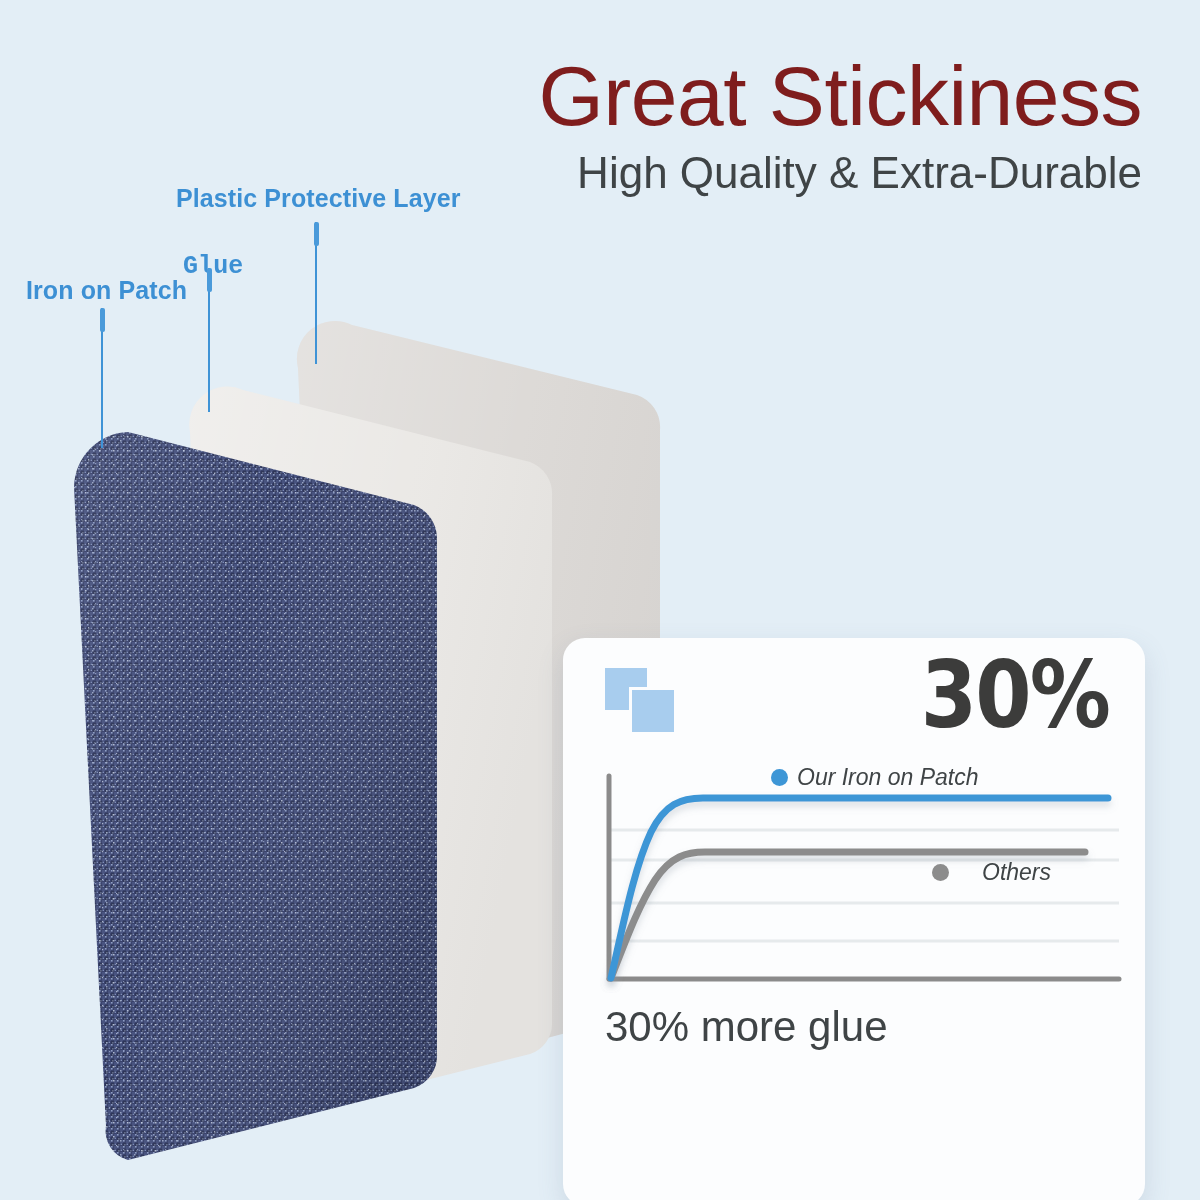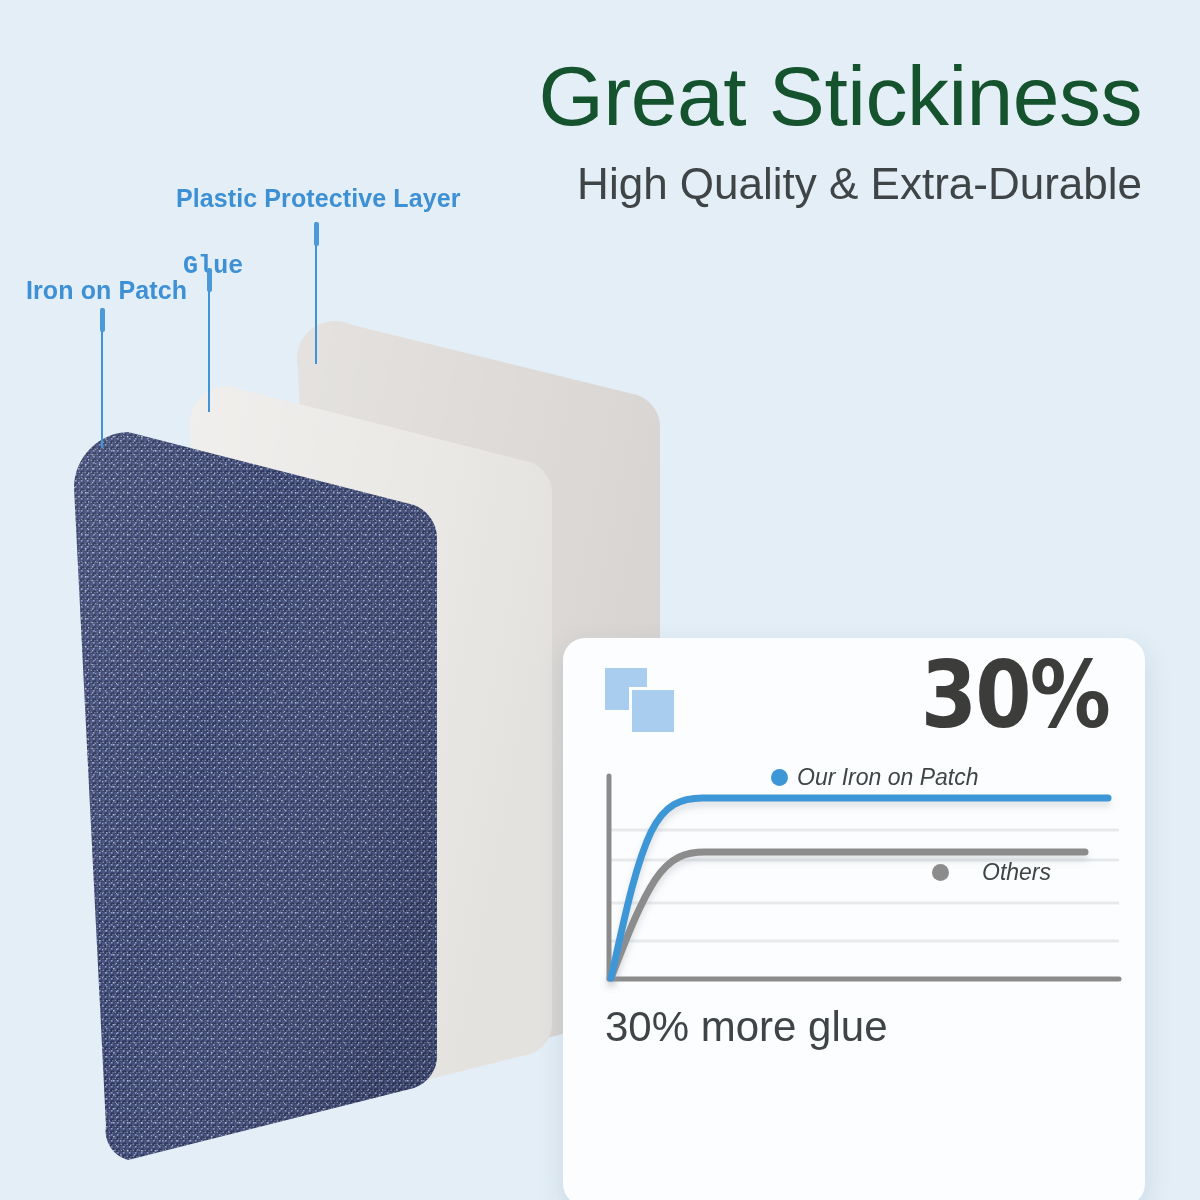--- a/index.html
+++ b/index.html
@@ -21,27 +21,27 @@
   .headline {
     position: absolute;
     right: 58px;
     top: 54px;
     text-align: right;
     width: 720px;
   }
   .headline .h1 {
     font-size: 84px;
     line-height: 1.0;
-    color: #14532d;
+    color: #7f1d1d;
     font-weight: 400;
     letter-spacing: -0.5px;
     white-space: nowrap;
   }
   .headline .h2 {
-    margin-top: 24px;
+    margin-top: 13px;
     font-size: 44px;
     line-height: 1.0;
     color: #3f4446;
     font-weight: 400;
     white-space: nowrap;
   }
 
   
   .layerwrap {
     position: absolute;

